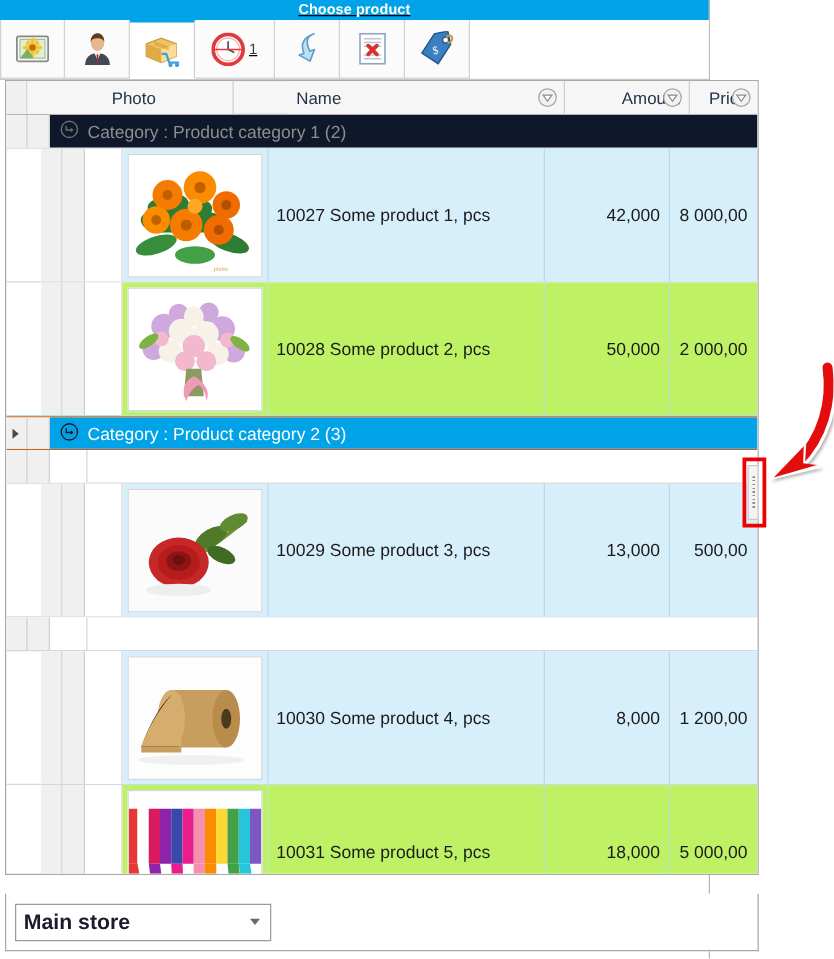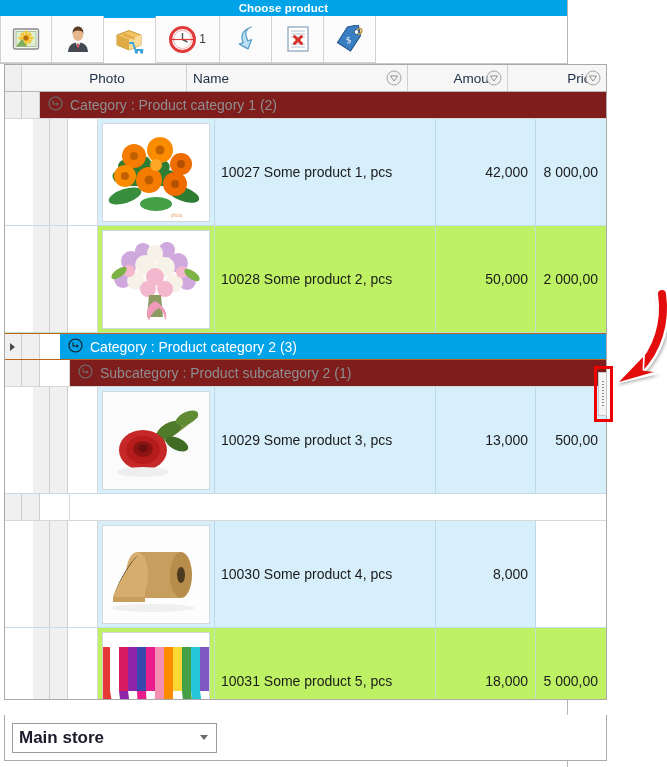--- a/index.html
+++ b/index.html
@@ -19,20 +19,21 @@
   }
 
   
   .window {
     position: absolute;
     left: 0; top: 0;
     width: 568px;
     height: 767px;
     background: #ffffff;
     border-right: 1px solid #b6b6b6;
+    text-decoration: underline;
   }
 
   .titlebar {
     height: 16px;
     background: #00A2E8;
     color: #ffffff;
     font-size: 11.5px;
     font-weight: bold;
     text-align: center;
     line-height: 16px;
@@ -105,21 +106,21 @@
     position: relative;
     display: flex;
     align-items: center;
     padding-left: 6px;
     font-size: 13.5px;
     color: #21324a;
     border-right: 1px solid #cfcfcf;
     background: #f6f6f6;
   }
   .hdr-cell.c-photo  { flex: 0 0 165px; }
-  .hdr-cell.c-name   { flex: 0 0 221px; }
+  .hdr-cell.c-name   { flex: 0 0 221px; margin-left: 44px; }
   .hdr-cell.c-amount { flex: 0 0 100px; }
   .hdr-cell.c-price  { flex: 1 1 auto; border-right: none; }
   .filter-ico {
     position: absolute;
     right: 5px;
     top: 50%;
     margin-top: -8px;
   }
 
   .body-scroll {
@@ -155,27 +156,26 @@
     border-right: 1px solid #d8d8d8;
   }
   .grp .gtxt {
     flex: 1 1 auto;
     display: flex;
     align-items: center;
     gap: 7px;
     padding-left: 8px;
     font-size: 14px;
     color: #8e8e8e;
-    background: #7f1d1d;
+    background: #0f172a;
     white-space: nowrap;
   }
   .grp.selected .gtxt {
     background: #00A2E8;
     color: #ffffff;
-    margin-left: 20px;
   }
   .grp.selected .ind {
     background: #f0f0f0;
   }
   .grp.selected {
     border-bottom: 1px solid #c0621a;
     border-top: 1px solid #c0621a;
   }
   .sel-caret {
     position: absolute;
@@ -574,30 +574,20 @@
               </svg>
             </span>
             <span>Category : Product category 2 (3)</span>
           </div>
         </div>
 
         <div class="grp lvl2">
           <div class="ind"></div>
           <div class="pad"></div>
           <div class="pad2"></div>
-          <div class="gtxt">
-            <span>
-              <svg width="15" height="15" viewBox="0 0 15 15">
-                <circle cx="7.5" cy="7.5" r="6.5" fill="none" stroke="#6f6f6f" stroke-width="1.1"></circle>
-                <path d="M5 4.5 L5 8 L10 8" fill="none" stroke="#6f6f6f" stroke-width="1.1"></path>
-                <path d="M10.8 8 L8.6 6.2 L8.6 9.8 Z" fill="#6f6f6f"></path>
-              </svg>
-            </span>
-            <span>Subcategory : Product subcategory 2 (1)</span>
-          </div>
         </div>
 
         <div class="drow row-blue">
           <div class="ind"></div>
           <div class="pad"></div>
           <div class="pad2"></div>
           <div class="cell c-photo">
             <div class="photo-box">
               <svg width="106" height="97" viewBox="0 0 106 97">
                 <rect width="106" height="97" fill="#fbfbfb"></rect>
@@ -638,20 +628,21 @@
                 <ellipse cx="34" cy="49" rx="11" ry="23" fill="#d5ae70"></ellipse>
                 <path d="M34 30 C22 42 14 60 10 72 L40 72 L40 30 Z" fill="#d9b madness"></path>
                 <path d="M34 30 C22 44 14 60 10 71 L42 71 L42 30 Z" fill="#d6ad6c"></path>
                 <path d="M10 71 L42 71 L42 76 L10 76 Z" fill="#c79e5e"></path>
                 <ellipse cx="50" cy="82" rx="42" ry="4" fill="#f0f0f0"></ellipse>
               </svg>
             </div>
           </div>
           <div class="cell c-name">10030 Some product 4, pcs</div>
           <div class="cell c-amount">8,000</div>
+          <div class="cell c-price">1 200,00</div>
         </div>
 
         <div class="drow row-green">
           <div class="ind"></div>
           <div class="pad"></div>
           <div class="pad2"></div>
           <div class="cell c-photo">
             <div class="photo-box">
               <svg width="106" height="97" viewBox="0 0 106 97">
                 <rect width="106" height="97" fill="#ffffff"></rect>

